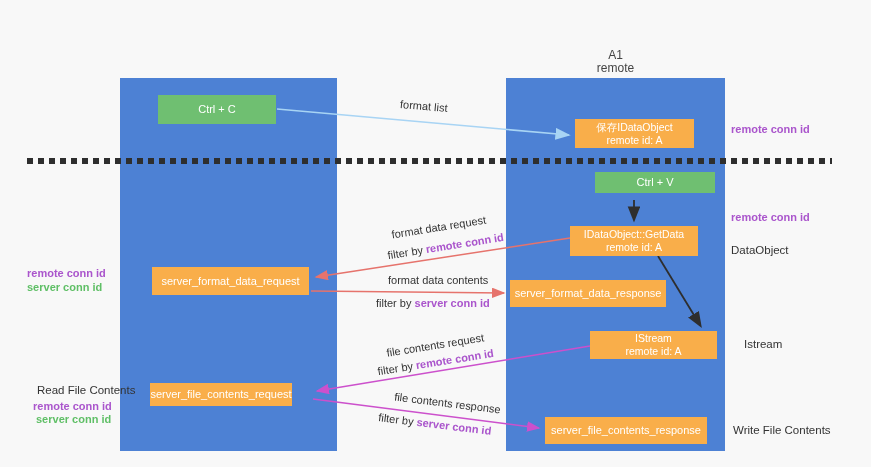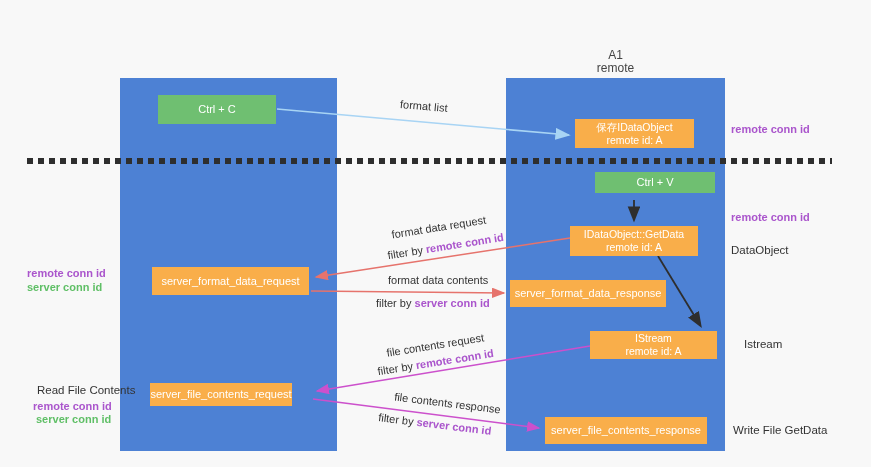--- a/index.html
+++ b/index.html
@@ -113,21 +113,21 @@
   <div class="abs lbl rot-up" style="left:386px;top:339px;">file contents request</div>
   <div class="abs lbl rot-up" style="left:377px;top:356px;"><span>filter by </span><span class="purple">remote conn id</span></div>
 
   <div class="abs lbl rot-dn" style="left:394px;top:397px;">file contents response</div>
   <div class="abs lbl rot-dn" style="left:378px;top:418px;"><span>filter by </span><span class="purple">server conn id</span></div>
 
   <div class="abs lbl purple" style="left:731px;top:123px;">remote conn id</div>
   <div class="abs lbl purple" style="left:731px;top:211px;">remote conn id</div>
   <div class="abs lbl" style="left:731px;top:232px;font-size:11.5px;margin-top:12px;">DataObject</div>
   <div class="abs lbl" style="left:744px;top:338px;font-size:11.5px;">Istream</div>
-  <div class="abs lbl" style="left:733px;top:424px;font-size:11.5px;">Write File GetData</div>
+  <div class="abs lbl" style="left:733px;top:424px;font-size:11.5px;">Write File Contents</div>
 
   <div class="abs lbl purple" style="left:27px;top:267px;">remote conn id</div>
   <div class="abs lbl greenlbl" style="left:27px;top:281px;">server conn id</div>
   <div class="abs lbl" style="left:29px;top:384px;font-size:11.5px;margin-left:8px;">Read File Contents</div>
   <div class="abs lbl purple" style="left:33px;top:400px;">remote conn id</div>
   <div class="abs lbl greenlbl" style="left:36px;top:413px;">server conn id</div>
 
 </div>
 
 </body></html>

